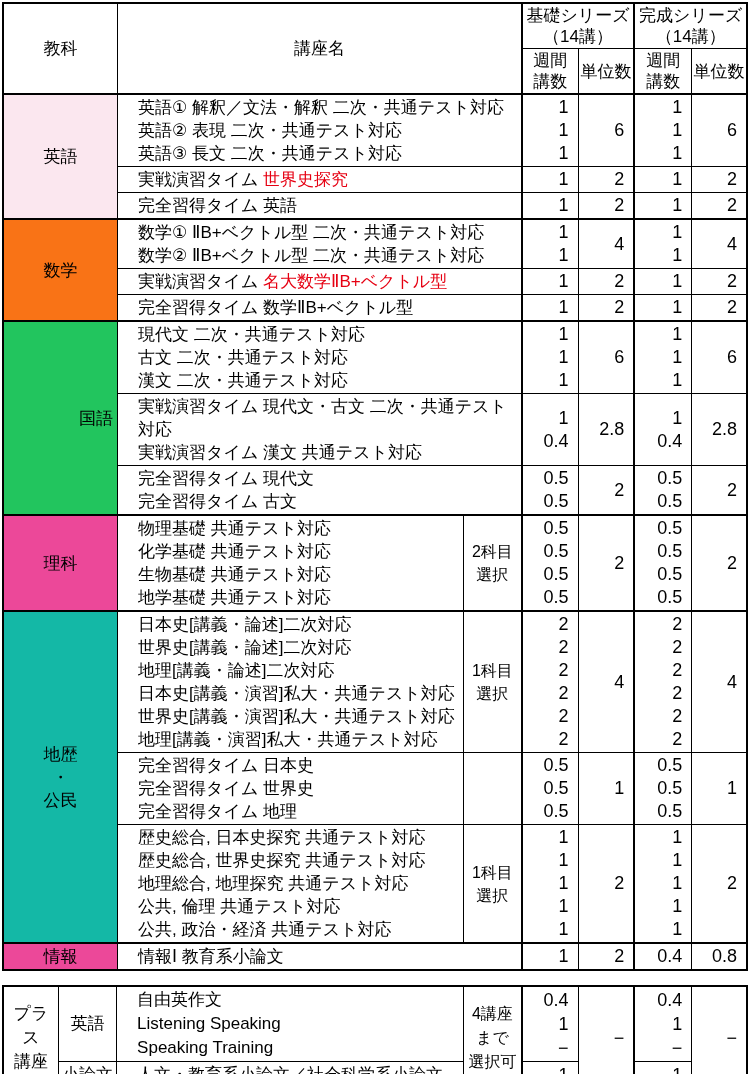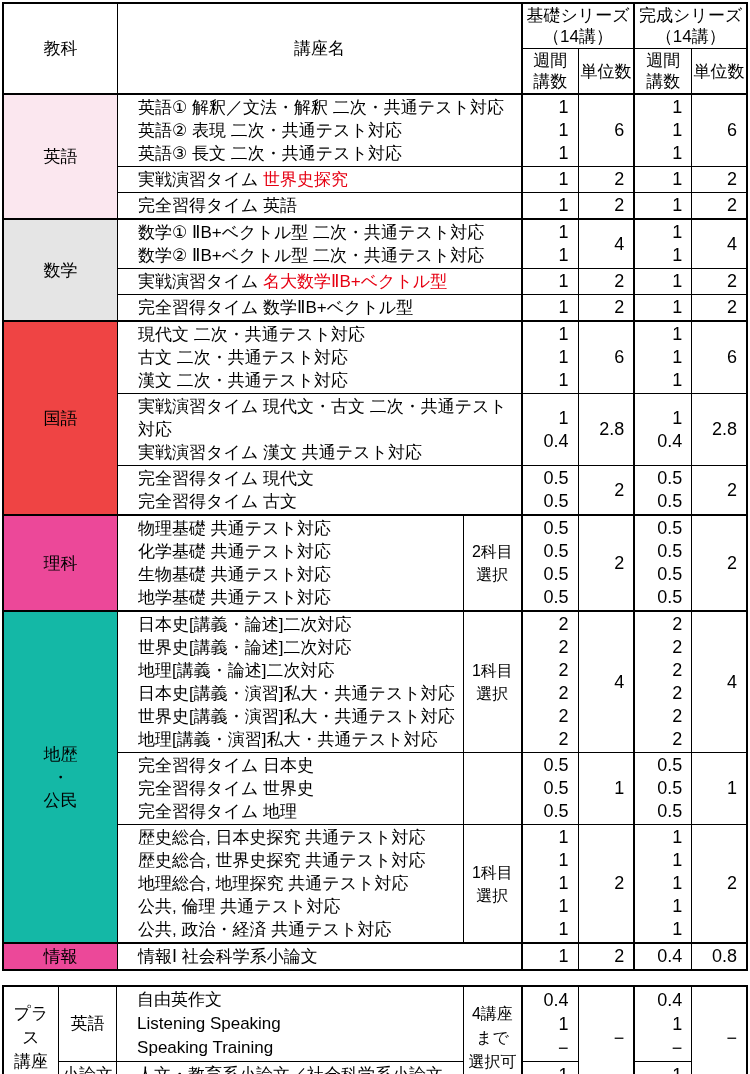--- a/index.html
+++ b/index.html
@@ -93,21 +93,21 @@
   </tr>
   <tr>
     <td colspan="2" class="course">完全習得タイム 英語</td>
     <td class="num l2">1</td>
     <td class="num">2</td>
     <td class="num l2">1</td>
     <td class="num">2</td>
   </tr>
 
   <tr class="t2">
-    <td rowspan="3" class="subject" style="background-color: #e5e5e5;">数学</td>
+    <td rowspan="3" class="subject" style="background-color: #f97316;">数学</td>
     <td colspan="2" class="course pre">数学① ⅡB+ベクトル型 二次・共通テスト対応
 数学② ⅡB+ベクトル型 二次・共通テスト対応</td>
     <td class="num pre l2">1
 1</td>
     <td class="num">4</td>
     <td class="num pre l2">1
 1</td>
     <td class="num">4</td>
   </tr>
   <tr>
@@ -119,21 +119,21 @@
   </tr>
   <tr>
     <td colspan="2" class="course">完全習得タイム 数学ⅡB+ベクトル型</td>
     <td class="num l2">1</td>
     <td class="num">2</td>
     <td class="num l2">1</td>
     <td class="num">2</td>
   </tr>
 
   <tr class="t2">
-    <td rowspan="3" class="subject" style="background-color: #ef4444;">国語</td>
+    <td rowspan="3" class="subject" style="background-color: #22c55e; text-align: right;">国語</td>
     <td colspan="2" class="course pre">現代文 二次・共通テスト対応
 古文 二次・共通テスト対応
 漢文 二次・共通テスト対応</td>
     <td class="num pre l2">1
 1
 1</td>
     <td class="num">6</td>
     <td class="num pre l2">1
 1
 1</td>
@@ -238,21 +238,21 @@
     <td class="num pre l2">1
 1
 1
 1
 1</td>
     <td class="num">2</td>
   </tr>
 
   <tr class="t2">
     <td class="subject" style="background-color: #ec4899;">情報</td>
-    <td colspan="2" class="course">情報Ⅰ 社会科学系小論文</td>
+    <td colspan="2" class="course">情報Ⅰ 教育系小論文</td>
     <td class="num l2">1</td>
     <td class="num">2</td>
     <td class="num l2">0.4</td>
     <td class="num">0.8</td>
   </tr>
 </tbody>
   </table>
 
 <table id="plus-table">
   <colgroup>

